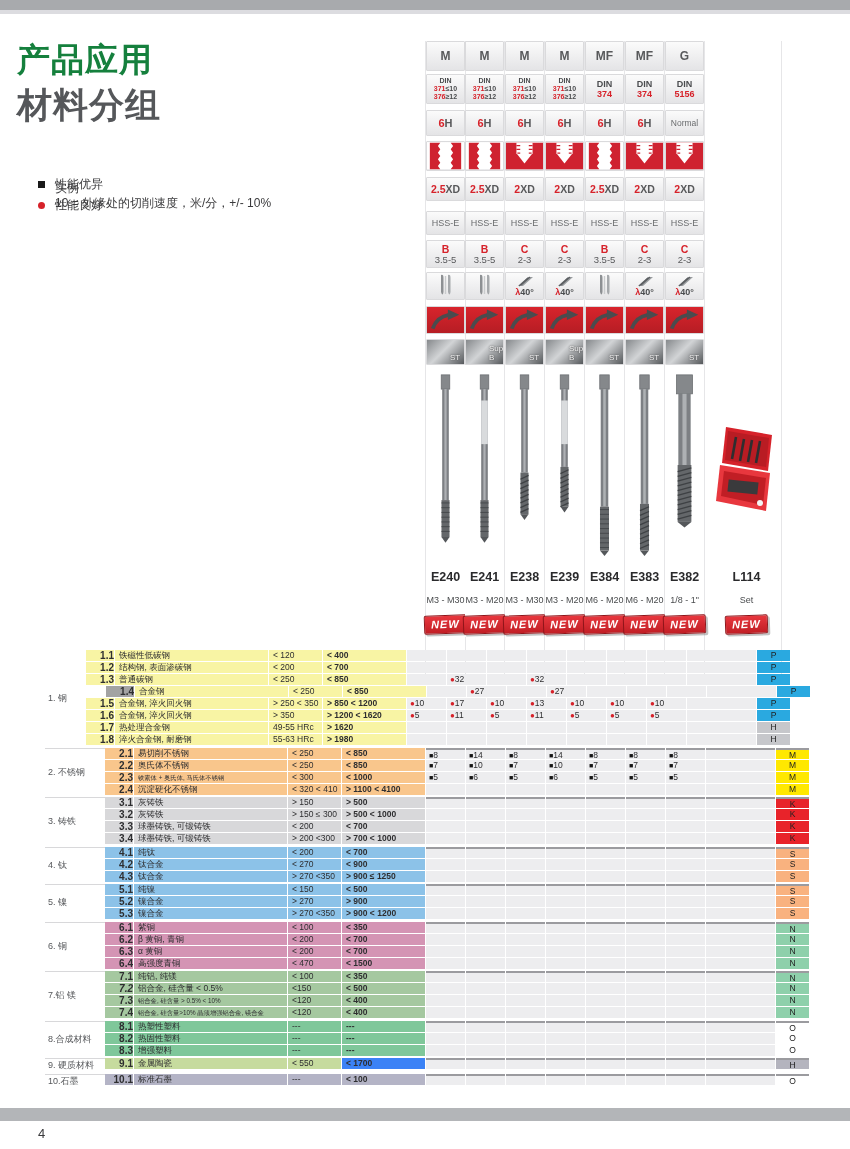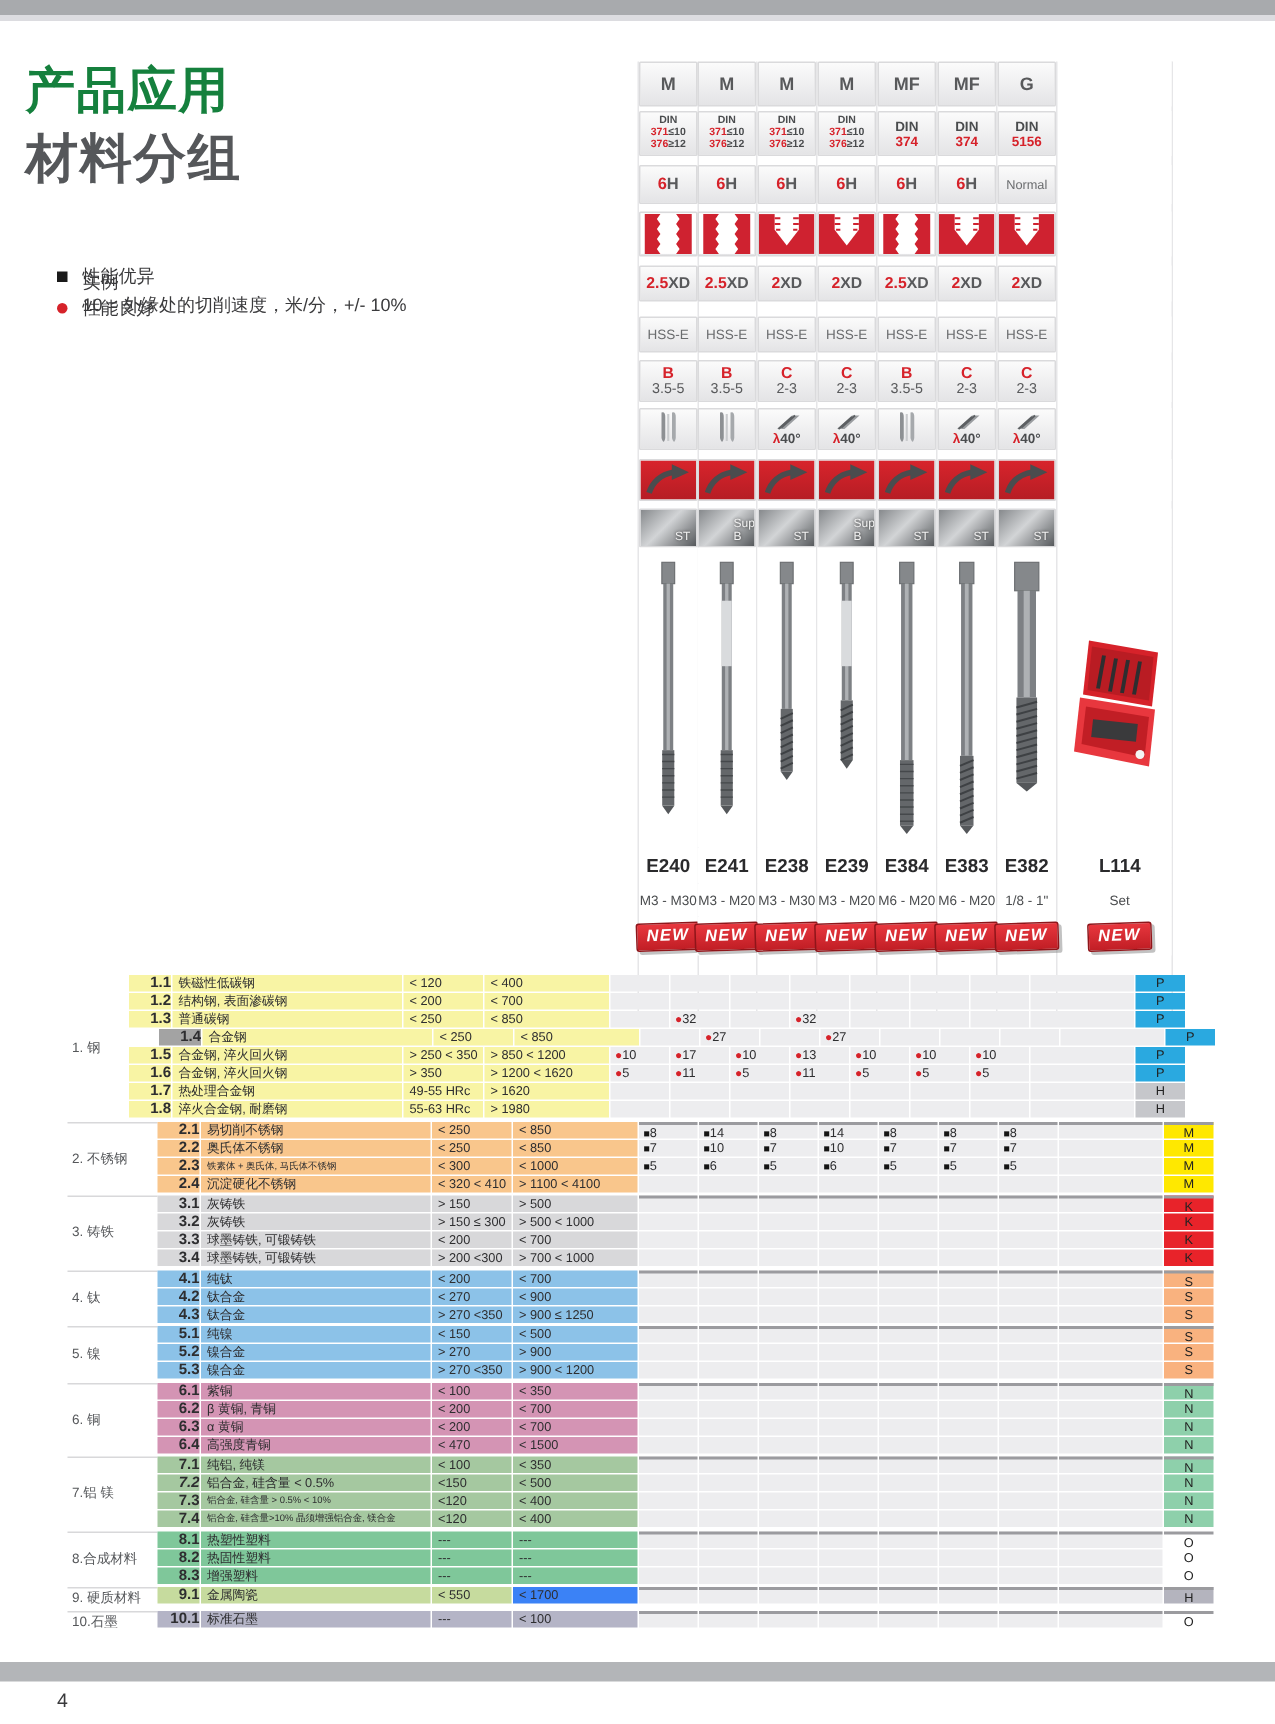--- a/index.html
+++ b/index.html
@@ -56,21 +56,21 @@
           padding-left:3px;background:#fff;border-top:1px solid #d8d8da;}
   .grp.first .glabel{border-top:none;}
   .grows{display:flex;flex-direction:column;}
   .mrow{display:flex;margin-bottom:1px;height:11px;}
   .mc{box-sizing:border-box;height:11px;margin-right:1px;font-size:8.5px;line-height:11px;color:#2e2e30;
       overflow:hidden;white-space:nowrap;}
   .c-num{width:28px;text-align:right;font-weight:bold;font-size:10px;}
   .c-name{width:153px;padding-left:4px;}
   .c-name.smalltxt{font-size:6.3px;}
   .c-hb{width:53px;padding-left:4px;}
-  .c-nm{width:83px;padding-left:4px;}
+  .c-nm{width:83px;padding-left:4px;font-weight:bold;}
   .c-d{width:39px;background:#ededef;padding-left:3px;}
   .c-set{width:69px;background:#ededef;}
   .c-iso{width:33px;text-align:center;font-size:8.5px;color:#222;margin-right:0;}
   .sep{border-top:2px solid #9b9b9f;}
   .mk-dot{color:#d6222a;font-size:8px;}
   .mk-sq{color:#141414;font-size:7px;}
 </style>
 </head>
 <body>
 

